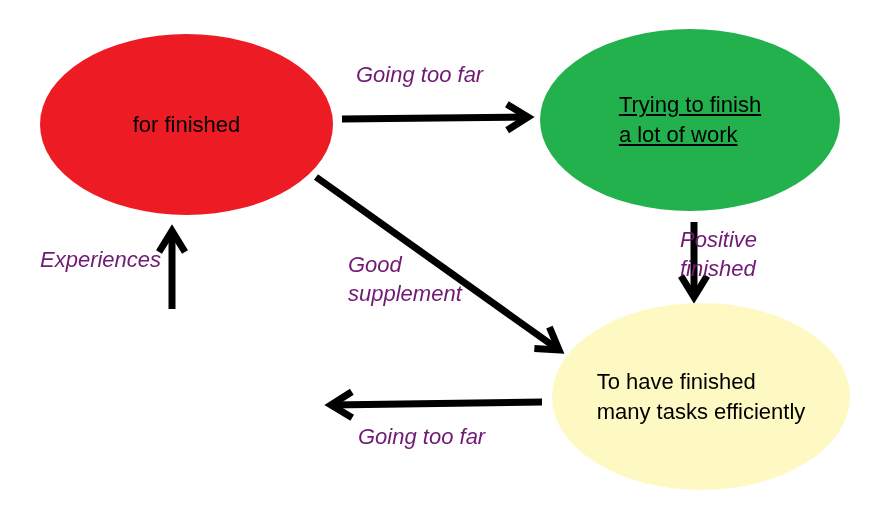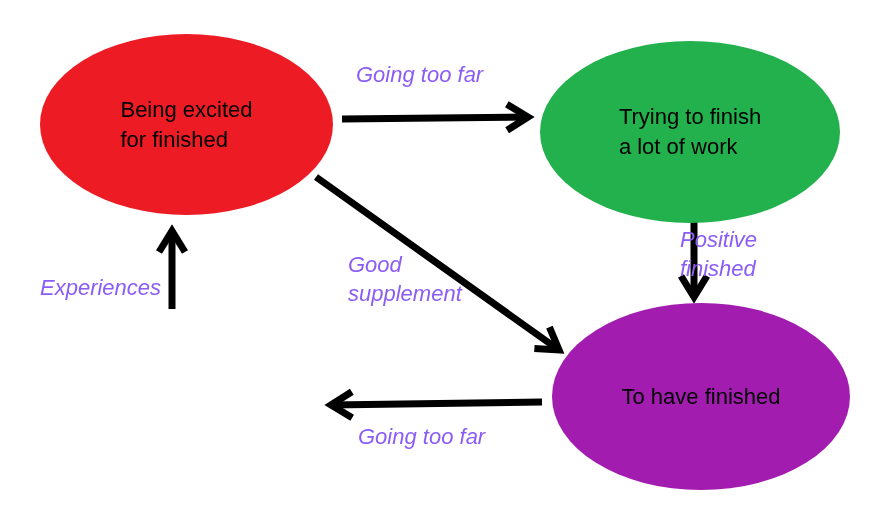--- a/index.html
+++ b/index.html
@@ -35,33 +35,33 @@
     color: #000000;
     text-align: left;
     white-space: nowrap;
   }
   .node-text span { display: block; }
   .edge-label {
     position: absolute;
     font-style: italic;
     font-size: 22px;
     line-height: 29px;
-    color: #8b5cf6;
+    color: #701a75;
     white-space: nowrap;
   }
   .edge-label span { display: block; }
   #node-excited   { left: 40px;  top: 34px;  width: 293px; height: 181px; }
-  #node-trying    { left: 540px; top: 41px;  width: 300px; height: 182px; }
+  #node-trying    { left: 540px; top: 29px;  width: 300px; height: 182px; text-decoration: underline; }
   #node-breakdown { left: 28px;  top: 318px; width: 289px; height: 177px; }
   #node-finished  { left: 552px; top: 303px; width: 298px; height: 187px; }
   #label-going-top    { left: 356px; top: 60px;  }
   #label-positive     { left: 680px; top: 225px; }
   #label-good         { left: 348px; top: 250px; }
   #label-going-bottom { left: 358px; top: 422px; }
-  #label-experiences  { left: 40px;  top: 245px; margin-top: 28px; }
+  #label-experiences  { left: 40px;  top: 245px; }
 </style>
 </head>
 <body>
 
 <div id="canvas">
 
   <svg id="arrows" viewBox="0 0 870 525" xmlns="http://www.w3.org/2000/svg">
     <defs>
       <marker id="arrowhead" markerUnits="userSpaceOnUse" markerWidth="34" markerHeight="34" refX="27" refY="17" orient="auto">
         <path d="M6,4 L27,17 L6,30" fill="none" stroke="#000000" stroke-width="7"></path>
@@ -69,36 +69,36 @@
     </defs>
     <line x1="342" y1="119" x2="528" y2="117" stroke="#000000" stroke-width="7" marker-end="url(#arrowhead)"></line>
     <line x1="694" y1="222" x2="694" y2="297" stroke="#000000" stroke-width="7" marker-end="url(#arrowhead)"></line>
     <line x1="316" y1="177" x2="559" y2="350" stroke="#000000" stroke-width="7" marker-end="url(#arrowhead)"></line>
     <line x1="542" y1="402" x2="331" y2="405" stroke="#000000" stroke-width="7" marker-end="url(#arrowhead)"></line>
     <line x1="172" y1="309" x2="172" y2="231" stroke="#000000" stroke-width="7" marker-end="url(#arrowhead)"></line>
   </svg>
 
   <div class="node" id="node-excited" style="background: rgb(237, 28, 36);">
     <div class="node-text">
-      <span>Being excited</span>
       <span>for finished</span>
     </div>
   </div>
 
   <div class="node" id="node-trying" style="background: rgb(34, 177, 76);">
     <div class="node-text">
       <span>Trying to finish</span>
       <span>a lot of work</span>
     </div>
   </div>
 
 
-  <div class="node" id="node-finished" style="background: #a21caf;">
+  <div class="node" id="node-finished" style="background: #fef9c3;">
     <div class="node-text">
       <span>To have finished</span>
+      <span>many tasks efficiently</span>
     </div>
   </div>
 
   <div class="edge-label" id="label-going-top">
     <span>Going too far</span>
   </div>
 
   <div class="edge-label" id="label-positive">
     <span>Positive</span>
     <span>finished</span>

